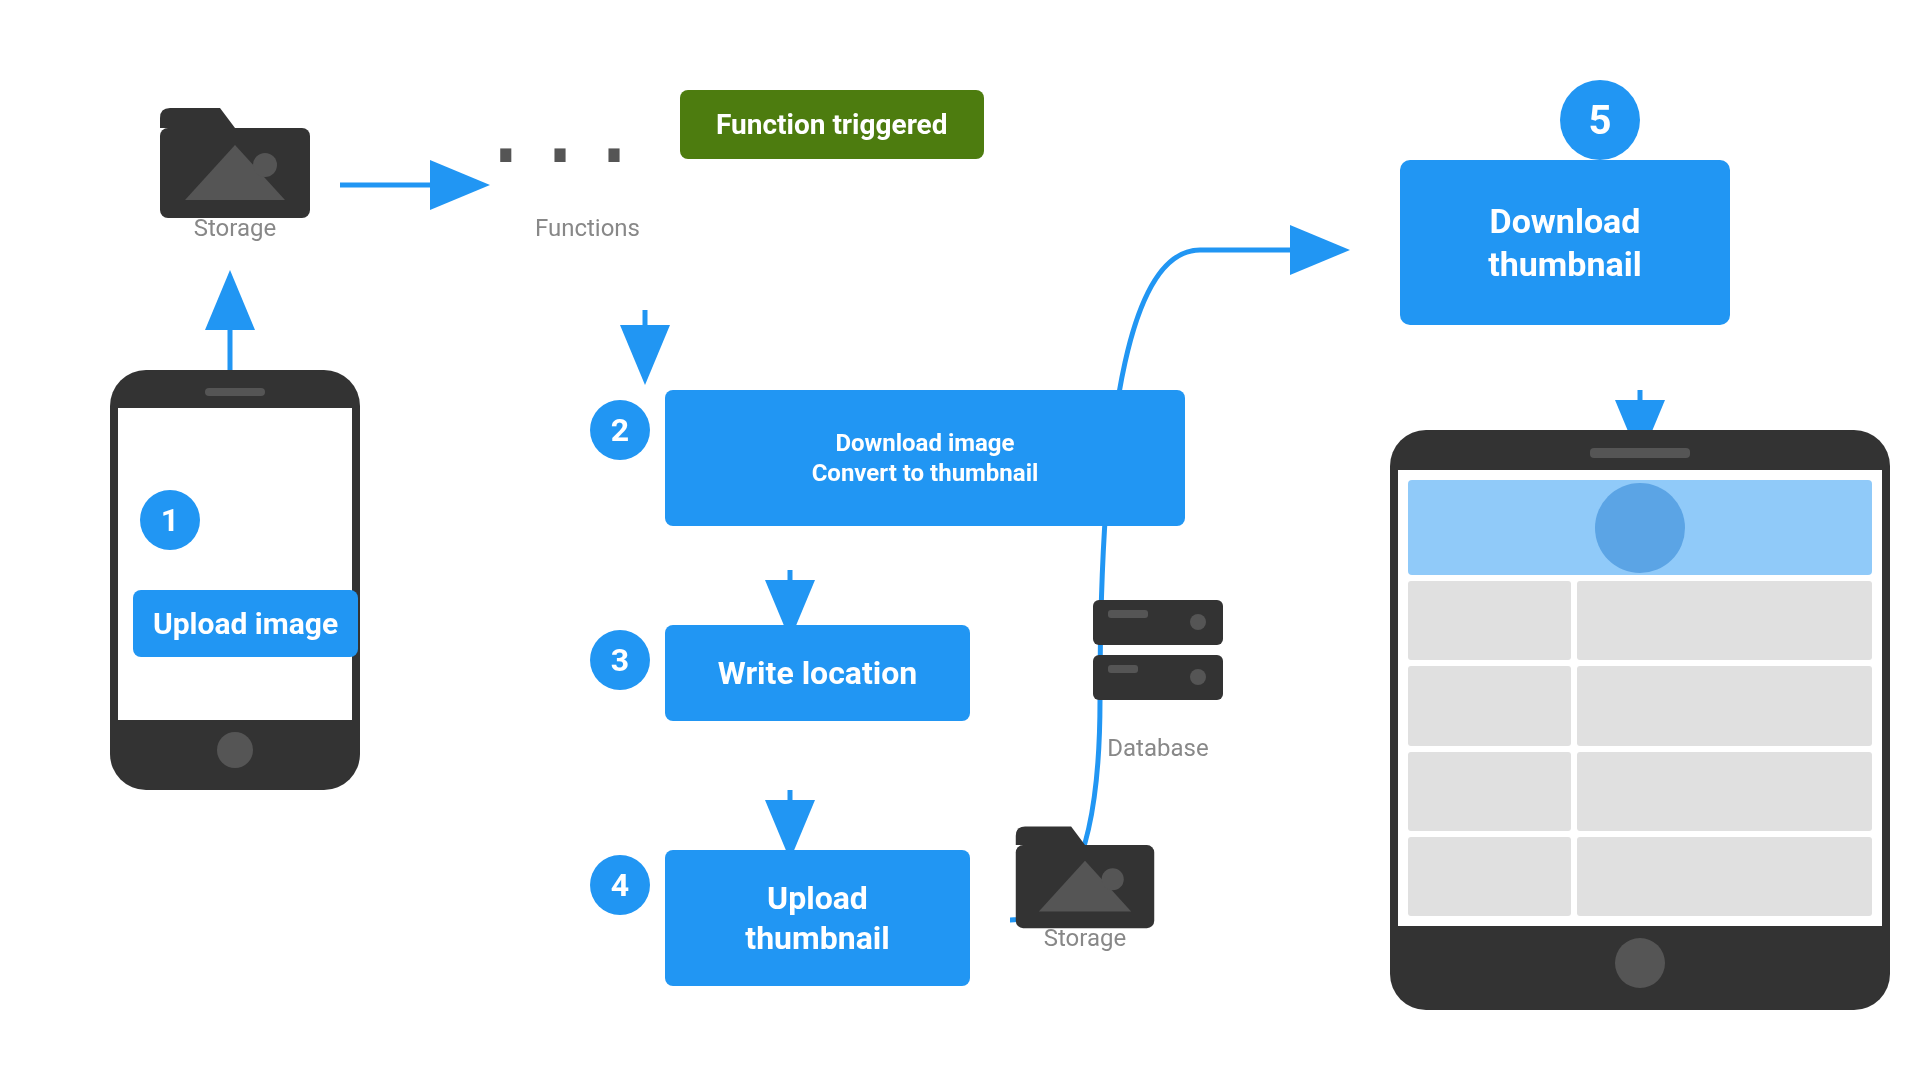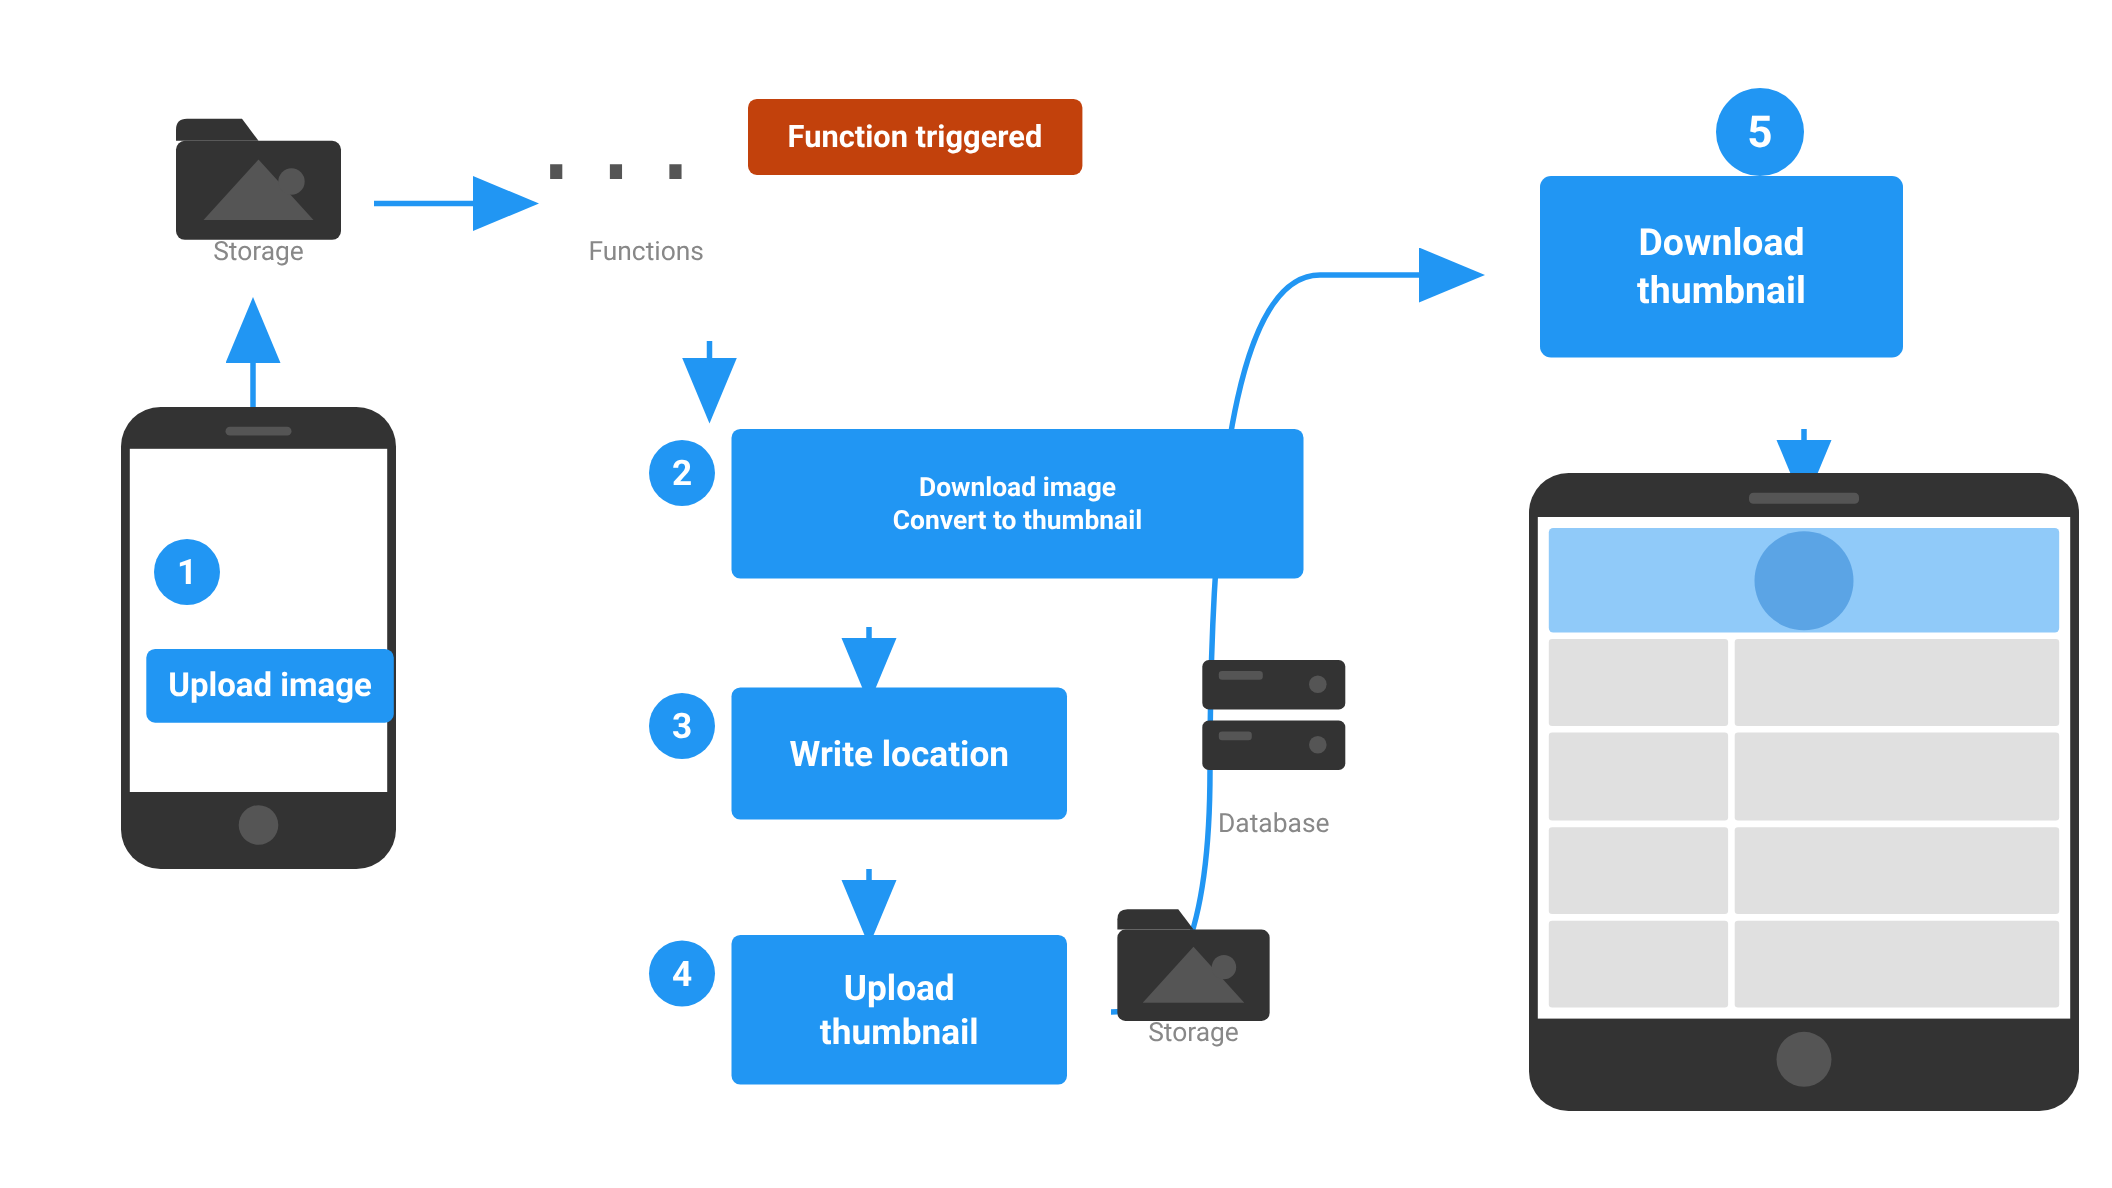--- a/index.html
+++ b/index.html
@@ -89,21 +89,21 @@
     .arrows-svg {
       position: absolute;
       top: 0; left: 0;
       width: 1920px;
       height: 1080px;
       pointer-events: none;
     }
     
     .func-trigger {
       position: absolute;
-      background: #c2410c;
+      background: #4d7c0f;
       color: #fff;
       font-size: 28px;
       font-weight: 700;
       border-radius: 8px;
       padding: 18px 36px;
     }
     
     .storage-icon {
       position: absolute;
     }
@@ -191,21 +191,21 @@
   </div>
 
   <div class="blue-btn" style="left:665px; top:390px; width:520px; font-size:24px; padding:38px 30px;">
     <span>Download image<br>Convert to thumbnail</span>
   </div>
 
   <div class="step-circle" style="left:590px; top:630px;">
     <span>3</span>
   </div>
 
-  <div class="blue-btn" style="left:665px; top:625px; width:305px; font-size:32px; padding:40px 24px;">
+  <div class="blue-btn" style="left:665px; top:625px; width:305px; font-size:32px; padding:28px 24px;">
     <span>Write location</span>
   </div>
 
   <div class="database-icon" style="left:1078px; top:590px; text-align:center; width:160px;">
     <svg width="150" height="140" viewBox="0 0 150 140">
 
       <rect x="10" y="10" width="130" height="45" rx="6" fill="#333"></rect>
       <rect x="25" y="20" width="40" height="8" rx="3" fill="#555"></rect>
       <circle cx="115" cy="32" r="8" fill="#555"></circle>
       <rect x="10" y="65" width="130" height="45" rx="6" fill="#333"></rect>

